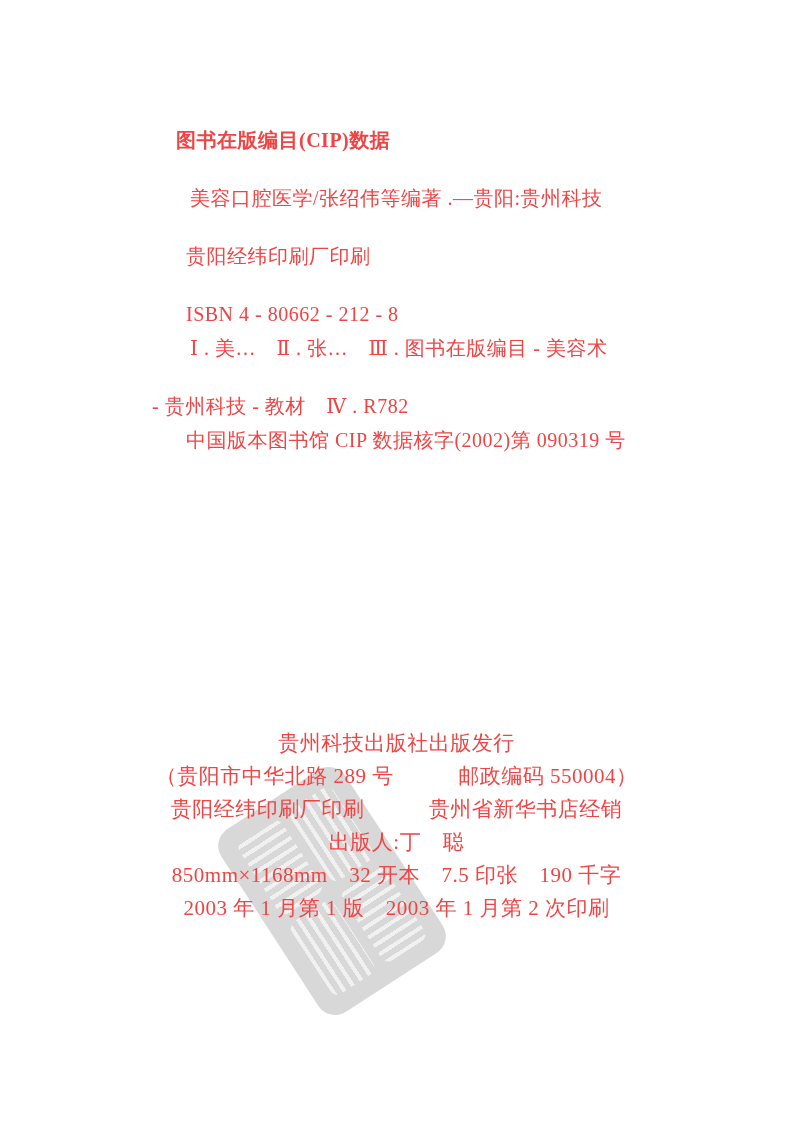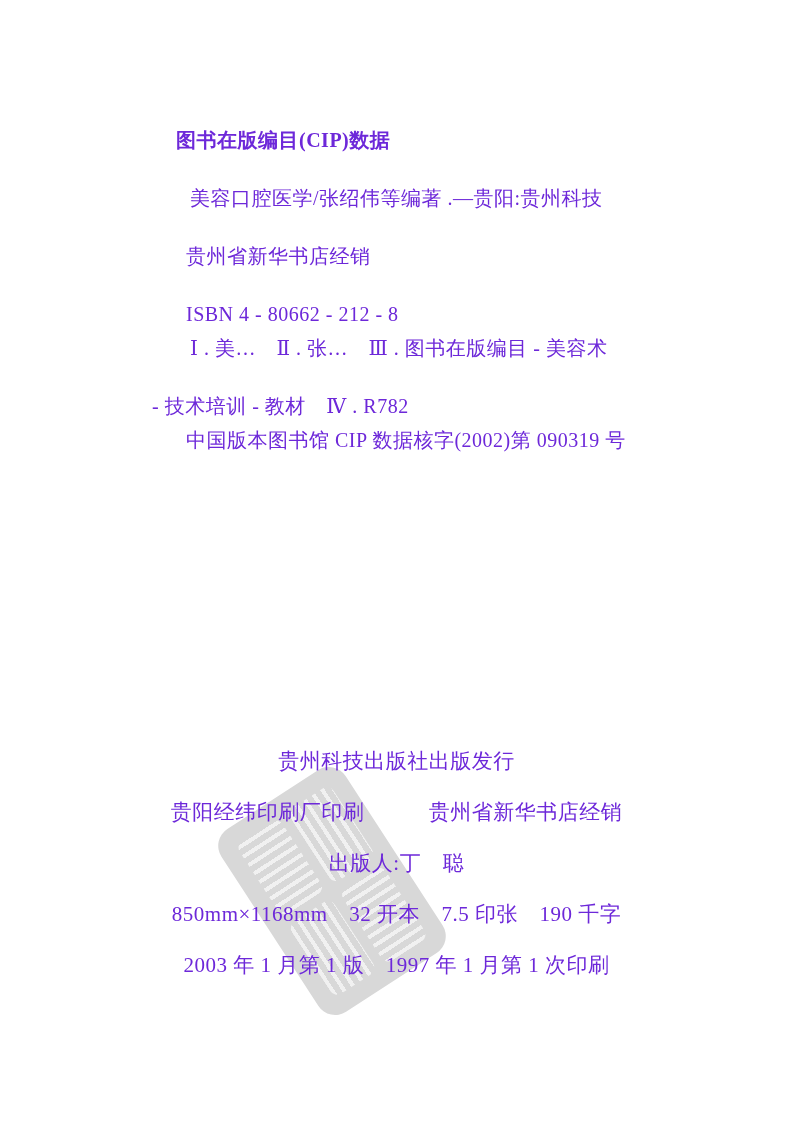--- a/index.html
+++ b/index.html
@@ -3,21 +3,21 @@
 <meta charset="utf-8">
 <style>
   html, body { margin: 0; padding: 0; background: #ffffff; }
   .page {
     position: relative;
     width: 701px;
     height: 1122px;
     background: #ffffff;
     overflow: hidden;
     font-family: "Liberation Serif", "DejaVu Serif", serif;
-    color: #6d28d9;
+    color: #ef4444;
   }
 
   
   .cip-block {
     position: absolute;
     left: 152px;
     top: 126px;
     width: 480px;
     font-size: 20px;
     line-height: 28px;
@@ -39,21 +39,21 @@
     position: absolute;
     left: 0;
     top: 727px;
     width: 793px;
     text-align: center;
     font-size: 21px;
     line-height: 33px;
     letter-spacing: 0.5px;
     z-index: 2;
   }
-  .pub-line { white-space: pre; margin-top: 18px; }
+  .pub-line { white-space: pre; }
 
   
   .stamp {
     position: absolute;
     left: 258px;
     top: 782px;
     width: 148px;
     height: 218px;
     background: #d8d8d8;
     border-radius: 20px;
@@ -84,30 +84,31 @@
     <div class="stamp-glyph"></div>
     <div class="stamp-glyph alt"></div>
     <div class="stamp-glyph alt"></div>
     <div class="stamp-glyph"></div>
   </div>
 
   <div class="cip-block">
     <div class="cip-heading">图书在版编目(CIP)数据</div>
 
     <div class="cip-line indent-lg">美容口腔医学/张绍伟等编著 .—贵阳:贵州科技</div>
-    <div class="cip-line indent-md">贵州省新华书店经销</div>
+    <div class="cip-line indent-md">贵阳经纬印刷厂印刷</div>
     <div class="cip-line indent-md">ISBN 4 - 80662 - 212 - 8</div>
 
     <div class="cip-line indent-lg gap-before">Ⅰ . 美…　Ⅱ . 张…　Ⅲ . 图书在版编目 - 美容术</div>
-    <div class="cip-line">- 技术培训 - 教材　Ⅳ . R782</div>
+    <div class="cip-line">- 贵州科技 - 教材　Ⅳ . R782</div>
 
     <div class="cip-line indent-md gap-before-lg">中国版本图书馆 CIP 数据核字(2002)第 090319 号</div>
   </div>
 
   <div class="pub-block">
     <div class="pub-line">贵州科技出版社出版发行</div>
+    <div class="pub-line">（贵阳市中华北路 289 号　　　邮政编码 550004）</div>
     <div class="pub-line">贵阳经纬印刷厂印刷　　　贵州省新华书店经销</div>
     <div class="pub-line">出版人:丁　聪</div>
     <div class="pub-line">850mm×1168mm　32 开本　7.5 印张　190 千字</div>
-    <div class="pub-line">2003 年 1 月第 1 版　1997 年 1 月第 1 次印刷</div>
+    <div class="pub-line">2003 年 1 月第 1 版　2003 年 1 月第 2 次印刷</div>
   </div>
 
 </div>
 
 </body></html>

